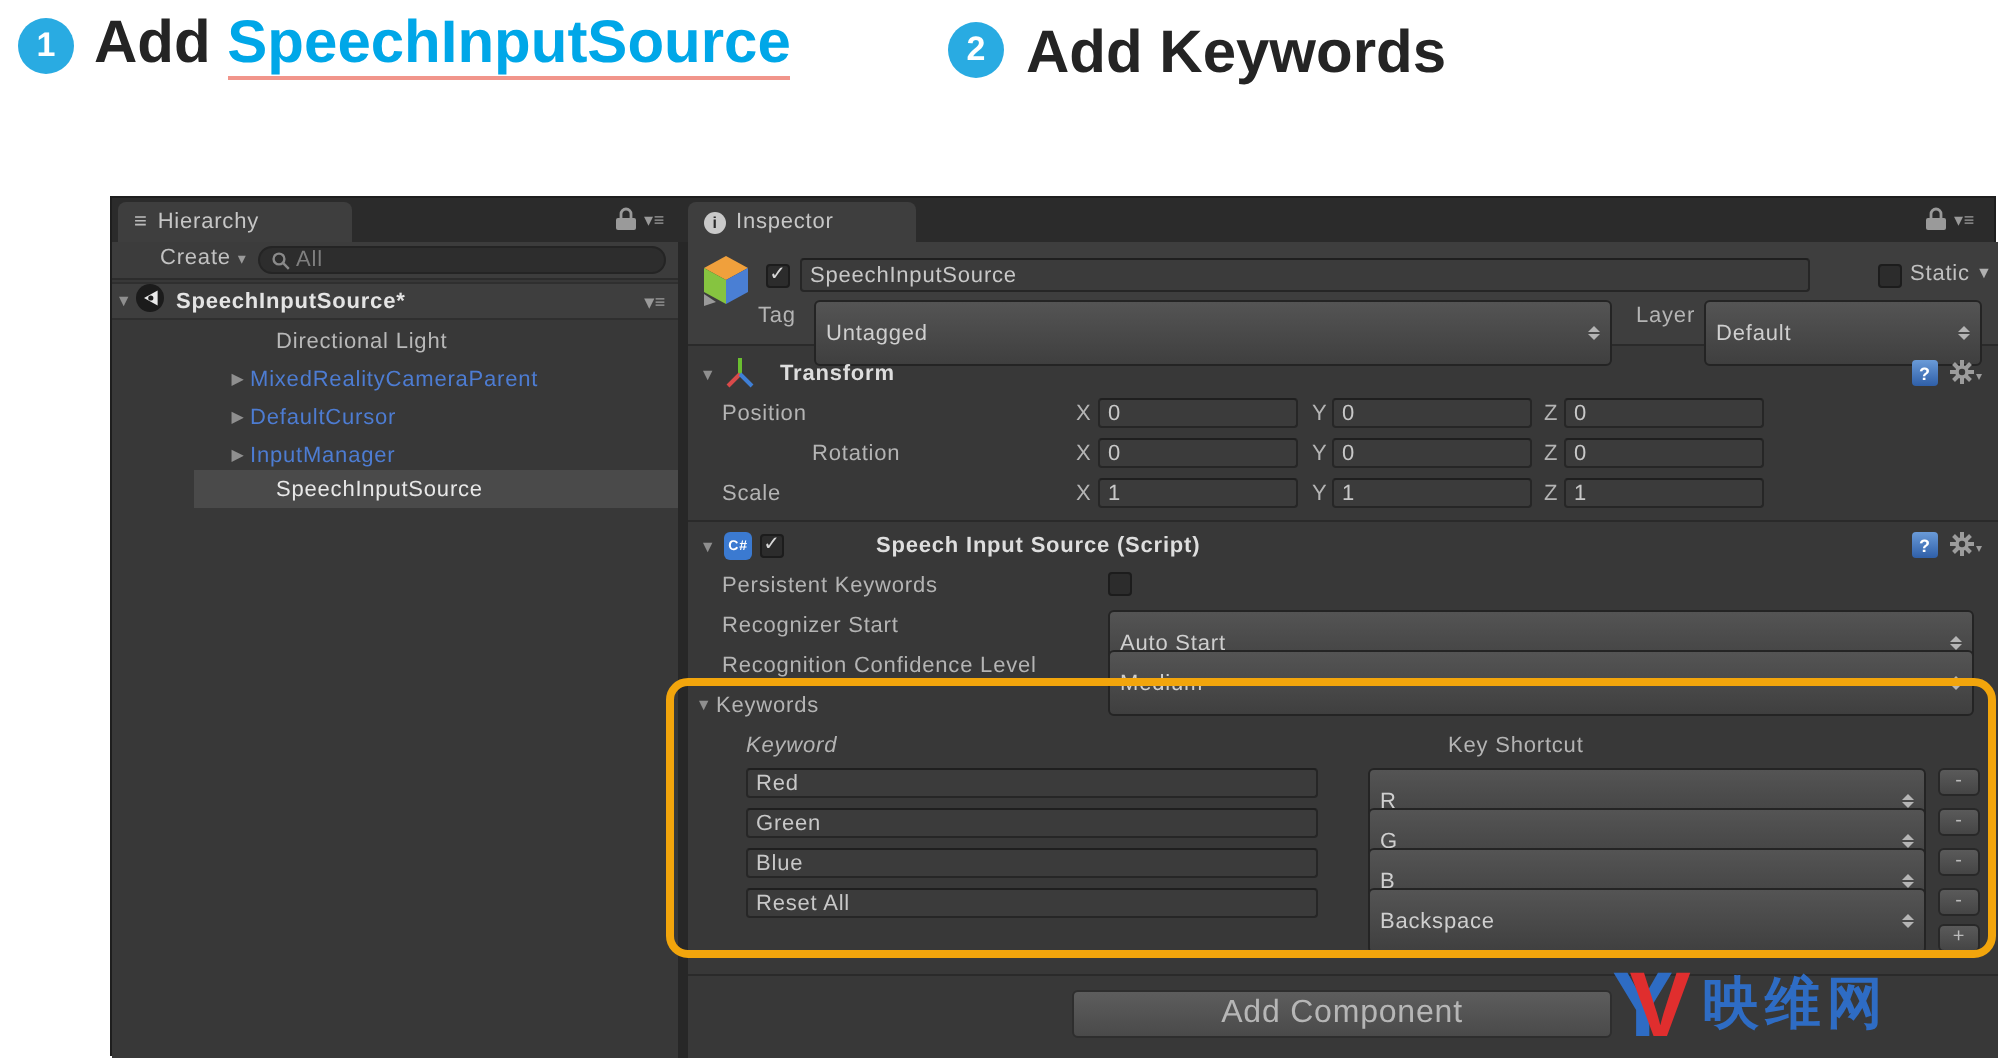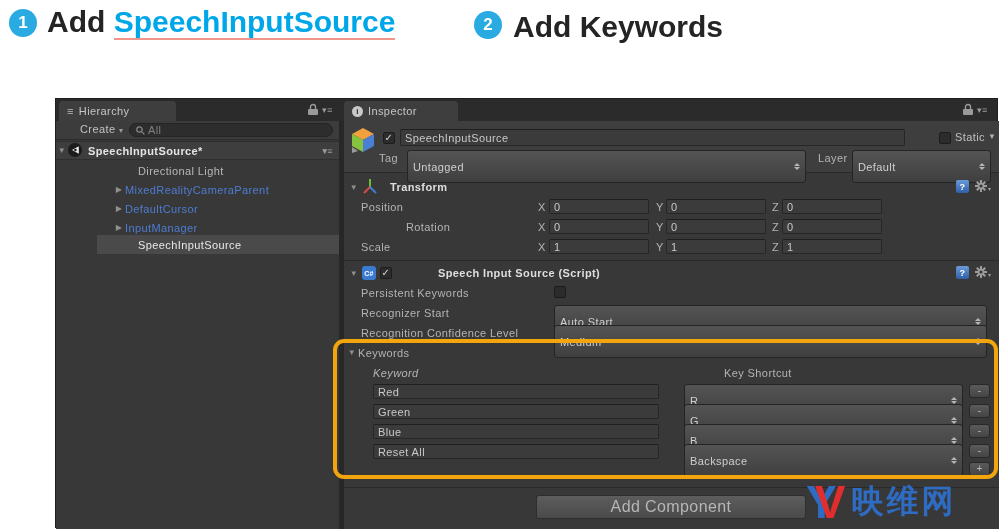--- a/index.html
+++ b/index.html
@@ -73,21 +73,21 @@
     background:linear-gradient(#5d5d5d,#4a4a4a); border:1px solid #2e2e2e; border-radius:3px;
     color:#b6b6b6; font-size:16px; display:flex; align-items:center; justify-content:center; }
 
   .highlight-box { position:absolute; left:277px; top:240px; width:665px; height:140px;
     border:4px solid #F2A50C; border-radius:11px; pointer-events:none; z-index:5; }
 
   
   .watermark { position:absolute; left:806px; top:480px; display:flex; align-items:center; z-index:6; }
   .wm-y { font-size:46px; font-weight:bold; color:#2e6cc4; line-height:44px; }
   .wm-v { font-size:46px; font-weight:bold; color:#e02e2e; line-height:44px; margin-left:-22px; }
-  .wm-text { font-size:32px; font-weight:bold; color:#2e6cc4; letter-spacing:3px; margin-left:6px; }
+  .wm-text { font-size:28px; font-weight:bold; color:#2e6cc4; letter-spacing:3px; margin-left:6px; }
 
   .lockicon svg, .searchicon svg { display:block; }
   .scene-menu { margin-left:auto; margin-right:6px; color:#9a9a9a; font-size:9px; }
 </style>
 </head>
 <body>
 
 <div class="stage">
 
   <div class="step-circle" style="left:9px; top:9px;">

